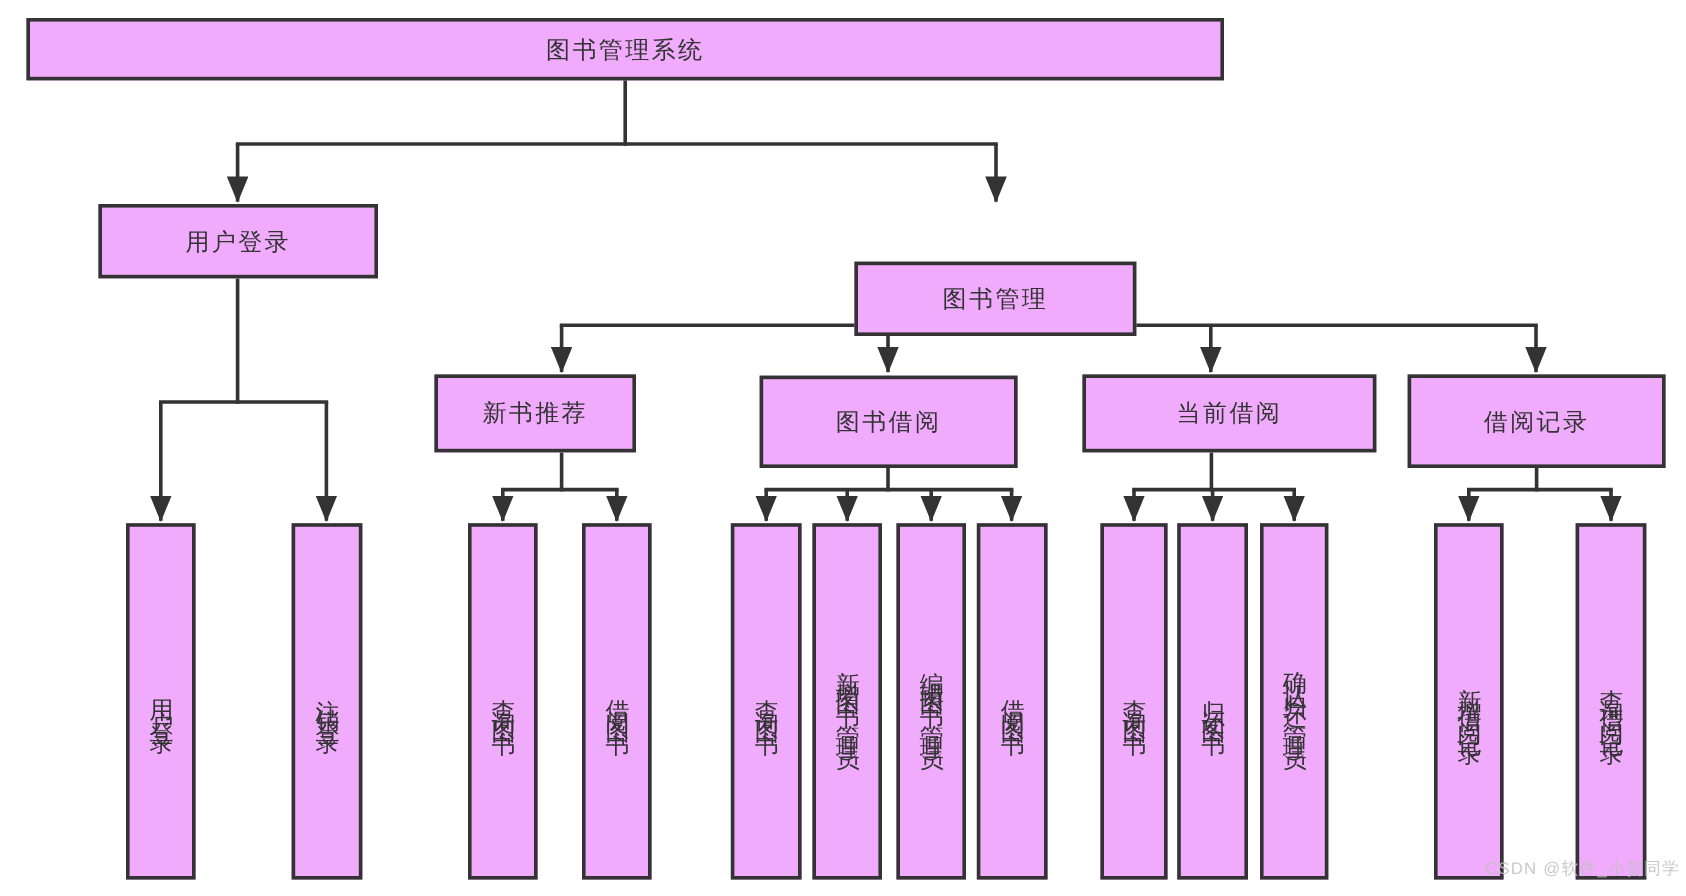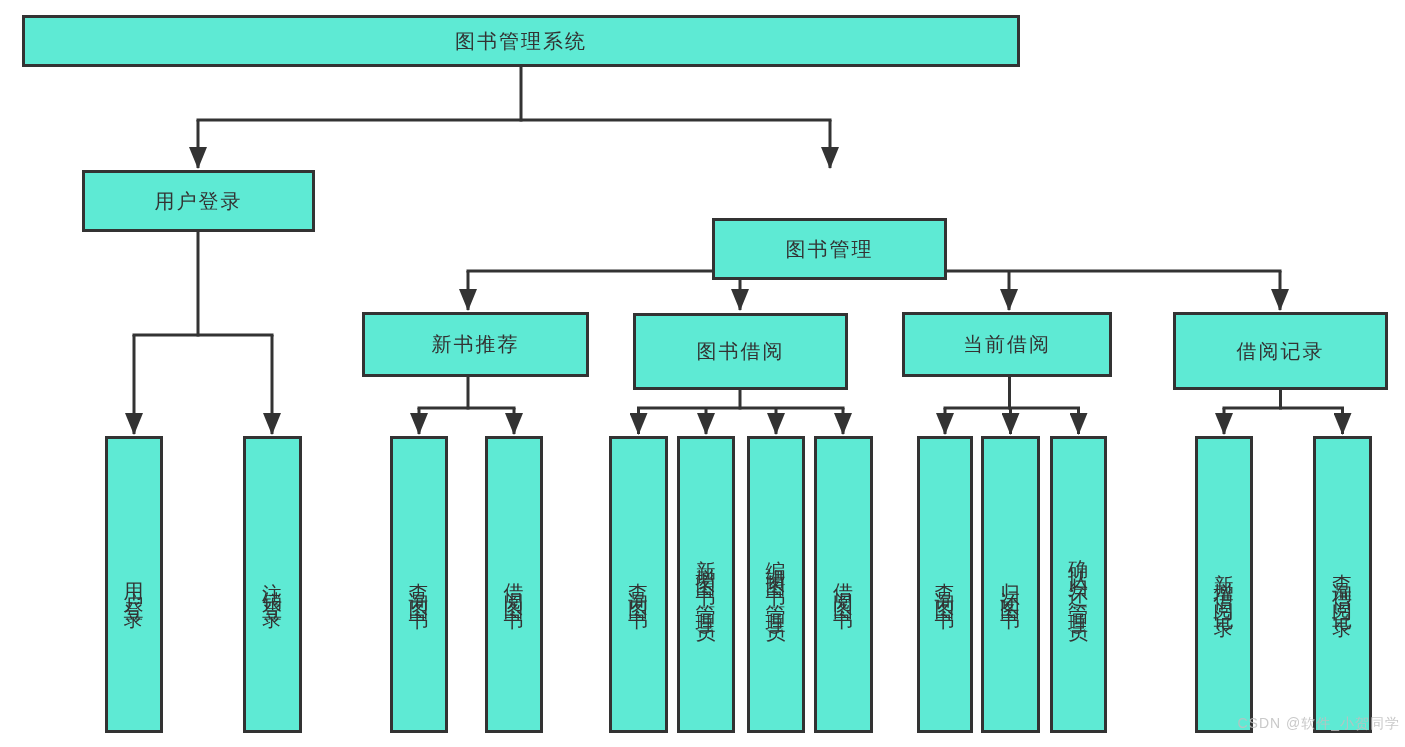--- a/index.html
+++ b/index.html
@@ -27,36 +27,36 @@
     left: 0;
     top: 0;
     width: 1405px;
     height: 747px;
     pointer-events: none;
   }
   .box {
     position: absolute;
     box-sizing: border-box;
     border: 3px solid var(--border);
-    background: #5eead4;
+    background: #f0abfc;
     display: flex;
     align-items: center;
     justify-content: center;
     color: var(--text);
     font-size: 20px;
     letter-spacing: 2px;
     text-align: center;
     z-index: 2;
   }
   .box-root   { left: 22px;  top: 15px;  width: 998px; height: 52px; }
   .l2-user    { left: 82px;  top: 170px; width: 233px; height: 62px; }
   .l2-book    { left: 712px; top: 170px; width: 235px; height: 62px; margin-top: 48px; }
-  .l3-a { left: 362px;  top: 312px; width: 227px; height: 65px; }
+  .l3-a { left: 362px;  top: 312px; width: 168px; height: 65px; }
   .l3-b { left: 633px;  top: 313px; width: 215px; height: 77px; }
-  .l3-c { left: 902px;  top: 312px; width: 210px; height: 65px; }
+  .l3-c { left: 902px;  top: 312px; width: 245px; height: 65px; }
   .l3-d { left: 1173px; top: 312px; width: 215px; height: 78px; }
   .box-leaf {
     top: 436px;
     height: 297px;
     letter-spacing: 0;
   }
   .vtext {
     writing-mode: vertical-rl;
     text-orientation: mixed;
     letter-spacing: 9px;

